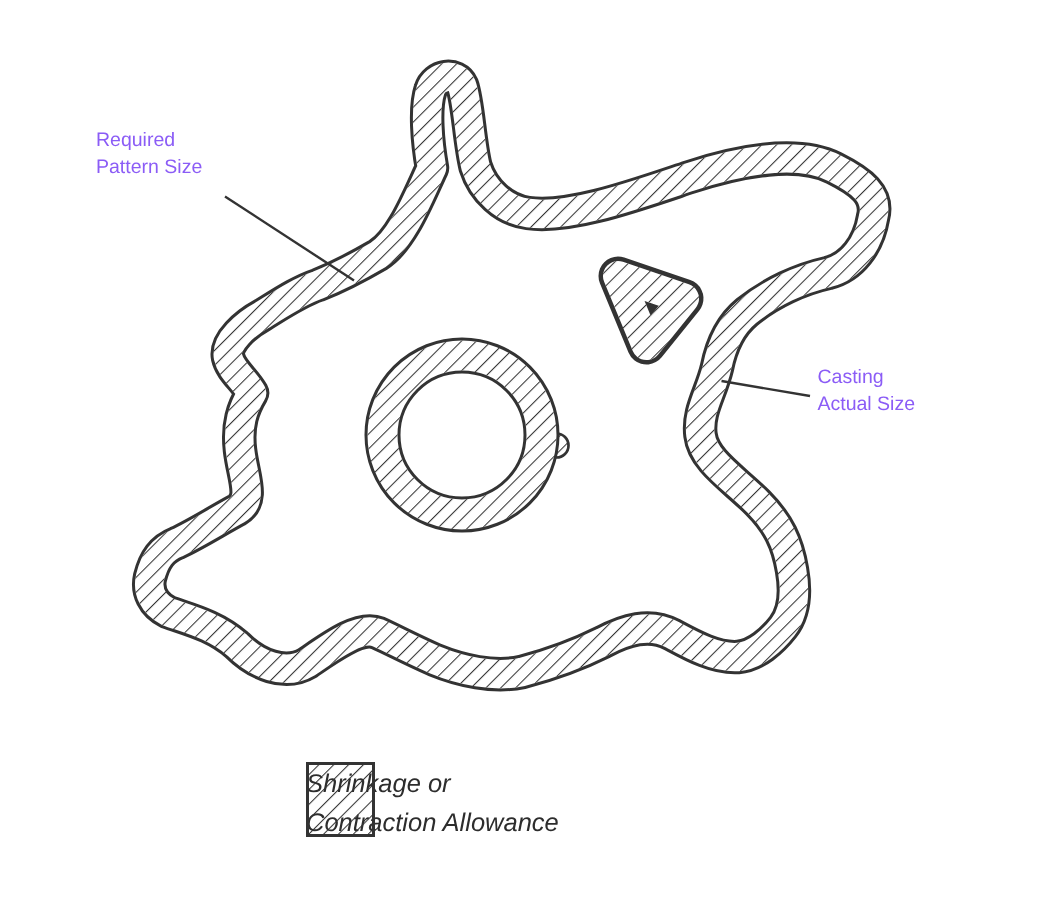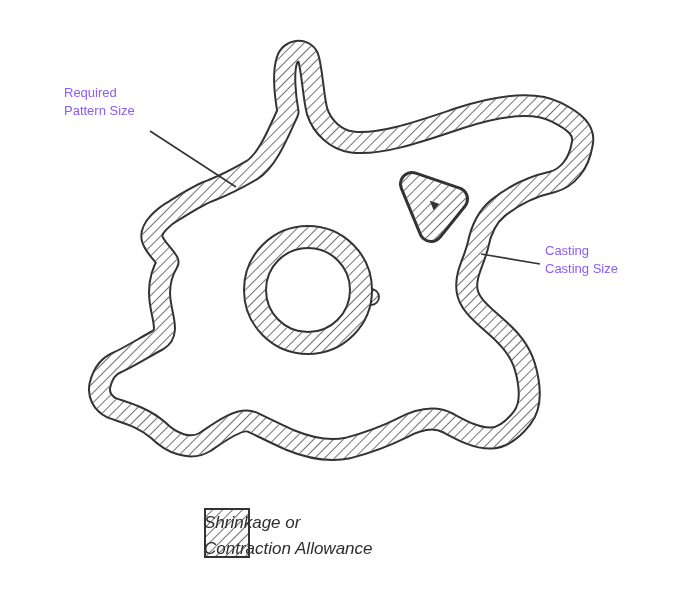--- a/index.html
+++ b/index.html
@@ -171,21 +171,21 @@
     <line x1="540" y1="264" x2="481" y2="254" stroke="#333333" stroke-width="1.6"></line>
   </svg>
 
   <div class="label" style="left:64px;top:84px;">
     <span>Required</span>
     <span>Pattern Size</span>
   </div>
 
   <div class="label" style="left:545px;top:242px;">
     <span>Casting</span>
-    <span>Casting Size</span>
+    <span>Actual Size</span>
   </div>
 
   <div class="legend">
     <svg width="46" height="50" viewBox="0 0 46 50">
       <defs>
         <pattern id="hatch-legend" patternUnits="userSpaceOnUse" width="7" height="7" patternTransform="rotate(45)">
           <line x1="0" y1="0" x2="0" y2="7" stroke="#333333" stroke-width="1.4"></line>
         </pattern>
       </defs>
       <rect x="1" y="1" width="44" height="48" fill="url(#hatch-legend)" stroke="#333333" stroke-width="2"></rect>

